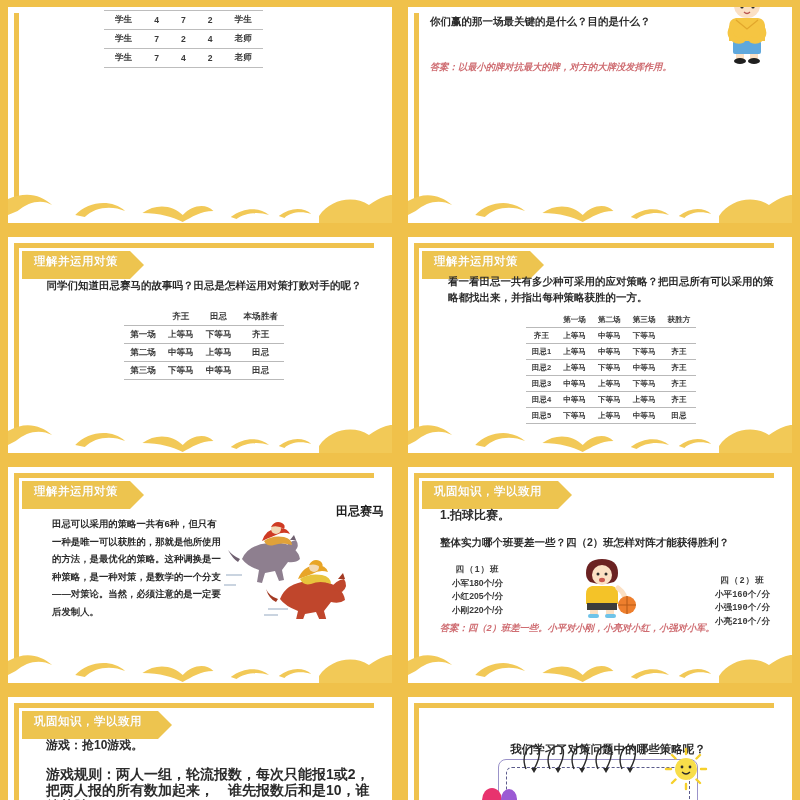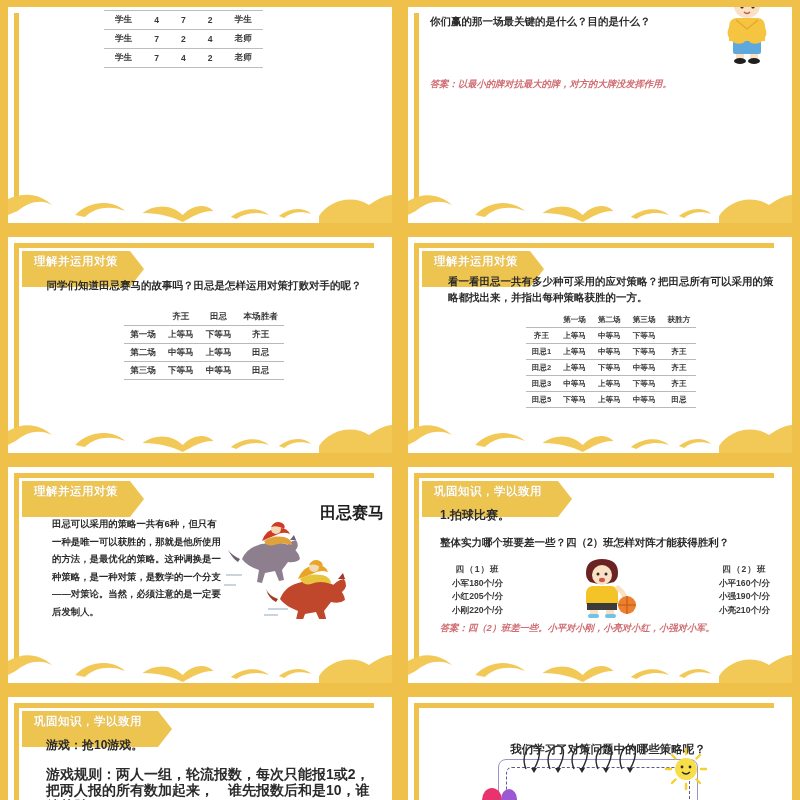--- a/index.html
+++ b/index.html
@@ -35,21 +35,21 @@
     background: #efc24e;
   }
   .frame-h {
     position: absolute; left: 6px; right: 18px; top: 6px; height: 5px;
     background: #efc24e;
   }
   
   .banner {
     position: absolute;
     left: 14px; top: 14px;
-    height: 36px;
+    height: 28px;
     padding: 0 26px 0 12px;
     background: #edc44f;
     color: #ffffff;
     font-size: 11.5px;
     font-weight: bold;
     letter-spacing: .5px;
     line-height: 20px;
     white-space: nowrap;
     clip-path: polygon(0 0, calc(100% - 14px) 0, 100% 50%, calc(100% - 14px) 100%, 0 100%);
     text-shadow: 0 0 1px rgba(0,0,0,.12);
@@ -107,21 +107,21 @@
   .cut-table tr { border-top: 1px solid #bdbdbd; }
   .cut-table tr:last-child { border-bottom: 1px solid #bdbdbd; }
 
   
   .para {
     font-size: 9.4px; line-height: 17.5px; color: #2b2b2b;
     font-weight: 600; width: 170px;
   }
   .horse-label {
     position: absolute; right: 8px; top: 36px;
-    font-size: 16px; font-weight: 700; color: #1d1d1d;
+    font-size: 12px; font-weight: 700; color: #1d1d1d;
   }
   
   .class-col { font-size: 8.6px; line-height: 13.5px; color: #3a3a3a; font-weight: 600; }
   .class-col .hd { letter-spacing: 1px; }
   
   .note-wrap { position: absolute; left: 90px; top: 62px; width: 200px; height: 112px; }
   .note-outer {
     position: absolute; inset: 0;
     border: 1.2px solid #9b93c9; border-radius: 8px; background: #fff;
   }
@@ -183,21 +183,21 @@
         </svg>
       </div>
     </div>
   </div>
 
   <div class="slide">
     <div class="slide-inner">
       <div class="frame-v"></div>
       <div class="body" style="top:6px;left:22px;right:10px;">
         <div class="q">你们赢的那一场最关键的是什么？目的是什么？</div>
-        <div class="answer" style="margin-top:47px;">答案：以最小的牌对抗最大的牌，对方的大牌没发挥作用。</div>
+        <div class="answer" style="margin-top:30px;">答案：以最小的牌对抗最大的牌，对方的大牌没发挥作用。</div>
       </div>
 
       <svg style="position:absolute;right:10px;top:-14px;" width="90" height="72" viewBox="0 0 90 72">
         <path d="M8,8 q8,-6 14,2 q-7,-2 -12,3 Z" fill="#2a2a2a"></path>
         <path d="M24,10 q6,-5 11,1" stroke="#2a2a2a" stroke-width="1.6" fill="none"></path>
         <ellipse cx="55" cy="13" rx="13" ry="12" fill="#fbe0c4"></ellipse>
         <path d="M42,11 q2,-10 13,-10 q13,0 14,10 q-5,-5 -14,-4 q-9,1 -13,4 Z" fill="#2d2620"></path>
         <circle cx="50" cy="14" r="1.6" fill="#2b2b2b"></circle>
         <circle cx="61" cy="14" r="1.6" fill="#2b2b2b"></circle>
         <path d="M52,19 q3,3 6,0" stroke="#b9544f" stroke-width="1.2" fill="none"></path>
@@ -315,20 +315,27 @@
                 <td>上等马</td>
                 <td>下等马</td>
                 <td>中等马</td>
                 <td>齐王</td>
               </tr>
               <tr>
                 <td>田忌3</td>
                 <td>中等马</td>
                 <td>上等马</td>
                 <td>下等马</td>
+                <td>齐王</td>
+              </tr>
+              <tr>
+                <td>田忌4</td>
+                <td>中等马</td>
+                <td>下等马</td>
+                <td>上等马</td>
                 <td>齐王</td>
               </tr>
               <tr>
                 <td>田忌5</td>
                 <td>下等马</td>
                 <td>上等马</td>
                 <td>中等马</td>
                 <td>田忌</td>
               </tr>
             </tbody>
@@ -418,21 +425,21 @@
             <path d="M20,29 h20 q6,1 6,8 v10 h-32 v-10 q0,-7 6,-8 Z" fill="#f4c328"></path>
             <rect x="15" y="46" width="30" height="7" fill="#3c3c3c"></rect>
             <rect x="18" y="53" width="8" height="5" fill="#fbe0c4"></rect>
             <rect x="34" y="53" width="8" height="5" fill="#fbe0c4"></rect>
             <rect x="16" y="57" width="11" height="4" rx="2" fill="#6fc3e8"></rect>
             <rect x="33" y="57" width="11" height="4" rx="2" fill="#6fc3e8"></rect>
             <path d="M46,31 q8,6 7,14" stroke="#fbe0c4" stroke-width="5" fill="none" stroke-linecap="round"></path>
             <circle cx="55" cy="48" r="9" fill="#ee7f2d"></circle>
             <path d="M46,48 h18 M55,39 v18" stroke="#b85c18" stroke-width="1.1" fill="none"></path>
           </svg>
-          <div class="class-col" style="position:absolute;right:8px;top:0;text-align:center;">
+          <div class="class-col" style="position:absolute;right:8px;top:12px;text-align:center;font-family:Liberation Mono, monospace;">
             <div class="hd">四（2）班</div>
             <div>小平160个/分</div>
             <div>小强190个/分</div>
             <div>小亮210个/分</div>
           </div>
         </div>
         <div class="answer" style="margin-top:0;">答案：四（2）班差一些。小平对小刚，小亮对小红，小强对小军。</div>
       </div>
       <div class="waves">
         <svg viewBox="0 0 400 34" preserveAspectRatio="none">

